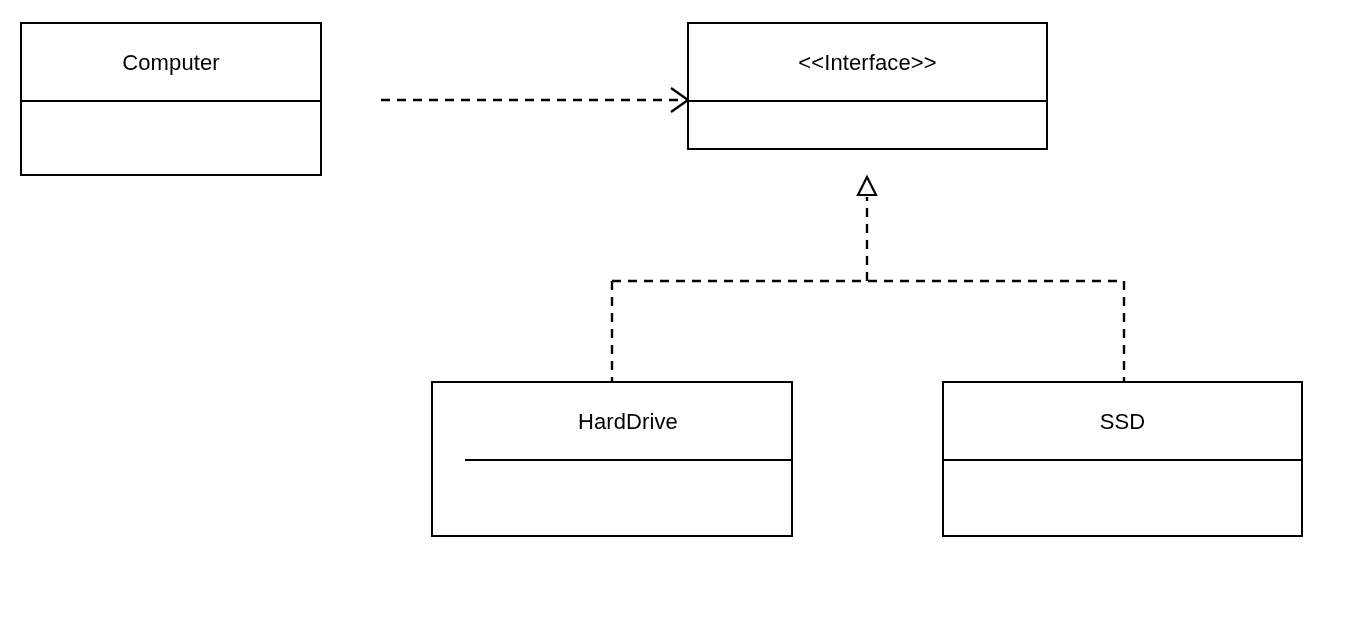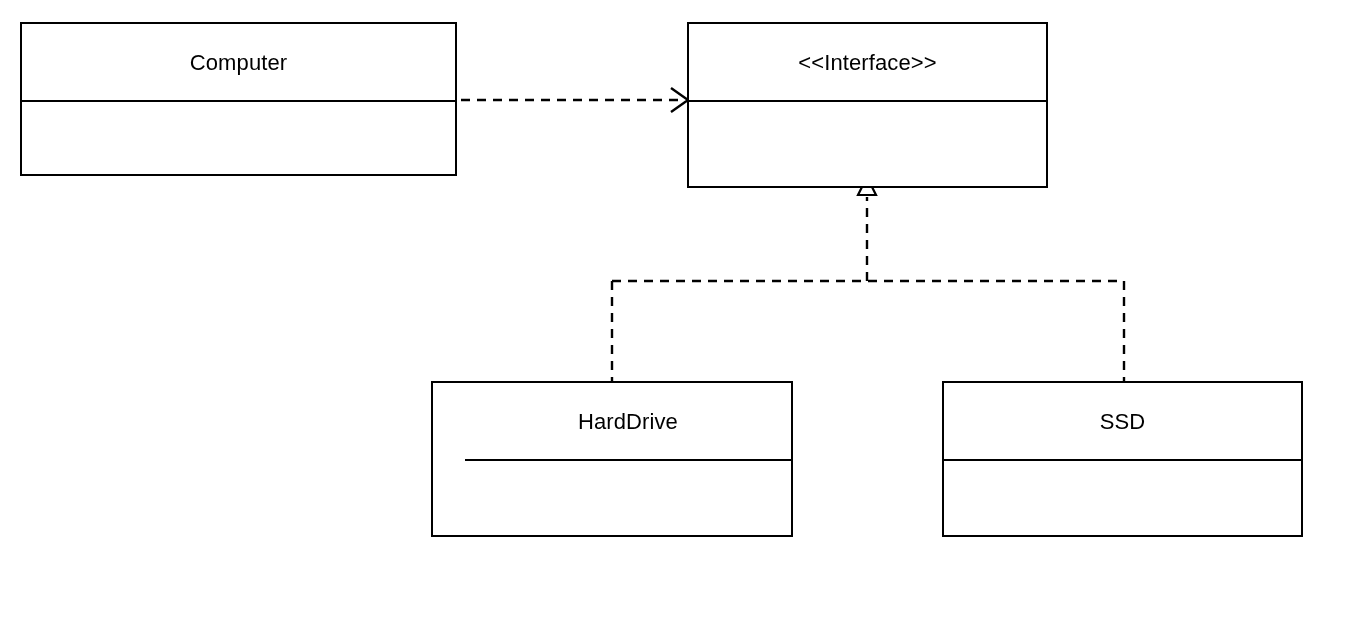--- a/index.html
+++ b/index.html
@@ -75,29 +75,29 @@
 
     <g>
       <path d="M 867 281 L 867 197" fill="none" stroke="#000000" stroke-width="2.4" stroke-dasharray="9 7" stroke-linecap="butt"></path>
       <path d="M 612 281 L 1124 281" fill="none" stroke="#000000" stroke-width="2.4" stroke-dasharray="9 7" stroke-linecap="butt"></path>
       <path d="M 612 281 L 612 381" fill="none" stroke="#000000" stroke-width="2.4" stroke-dasharray="9 7" stroke-linecap="butt"></path>
       <path d="M 1124 281 L 1124 381" fill="none" stroke="#000000" stroke-width="2.4" stroke-dasharray="9 7" stroke-linecap="butt"></path>
       <polygon points="867,177 876,195 858,195" fill="#ffffff" stroke="#000000" stroke-width="2.2" stroke-linejoin="miter"></polygon>
     </g>
   </svg>
 
-  <div class="uml-class" style="left:20px; top:22px; width:437px; height:154px;">
+  <div class="uml-class" style="left:20px; top:22px; width:302px; height:154px;">
     <div class="uml-header empty-stereo" style="height:78px;">
       
       <span class="uml-name">Computer</span>
     </div>
     <div class="uml-body"></div>
   </div>
 
-  <div class="uml-class" style="left:687px; top:22px; width:361px; height:166px;">
+  <div class="uml-class" style="left:687px; top:22px; width:361px; height:128px;">
     <div class="uml-header" style="height:78px;">
       <span class="uml-stereotype">&lt;&lt;Interface&gt;&gt;</span>
     </div>
     <div class="uml-body"></div>
   </div>
 
   <div class="uml-class" style="left:431px; top:381px; width:362px; height:156px;padding-left:32px;">
     <div class="uml-header empty-stereo" style="height:78px;">
       
       <span class="uml-name">HardDrive</span>

